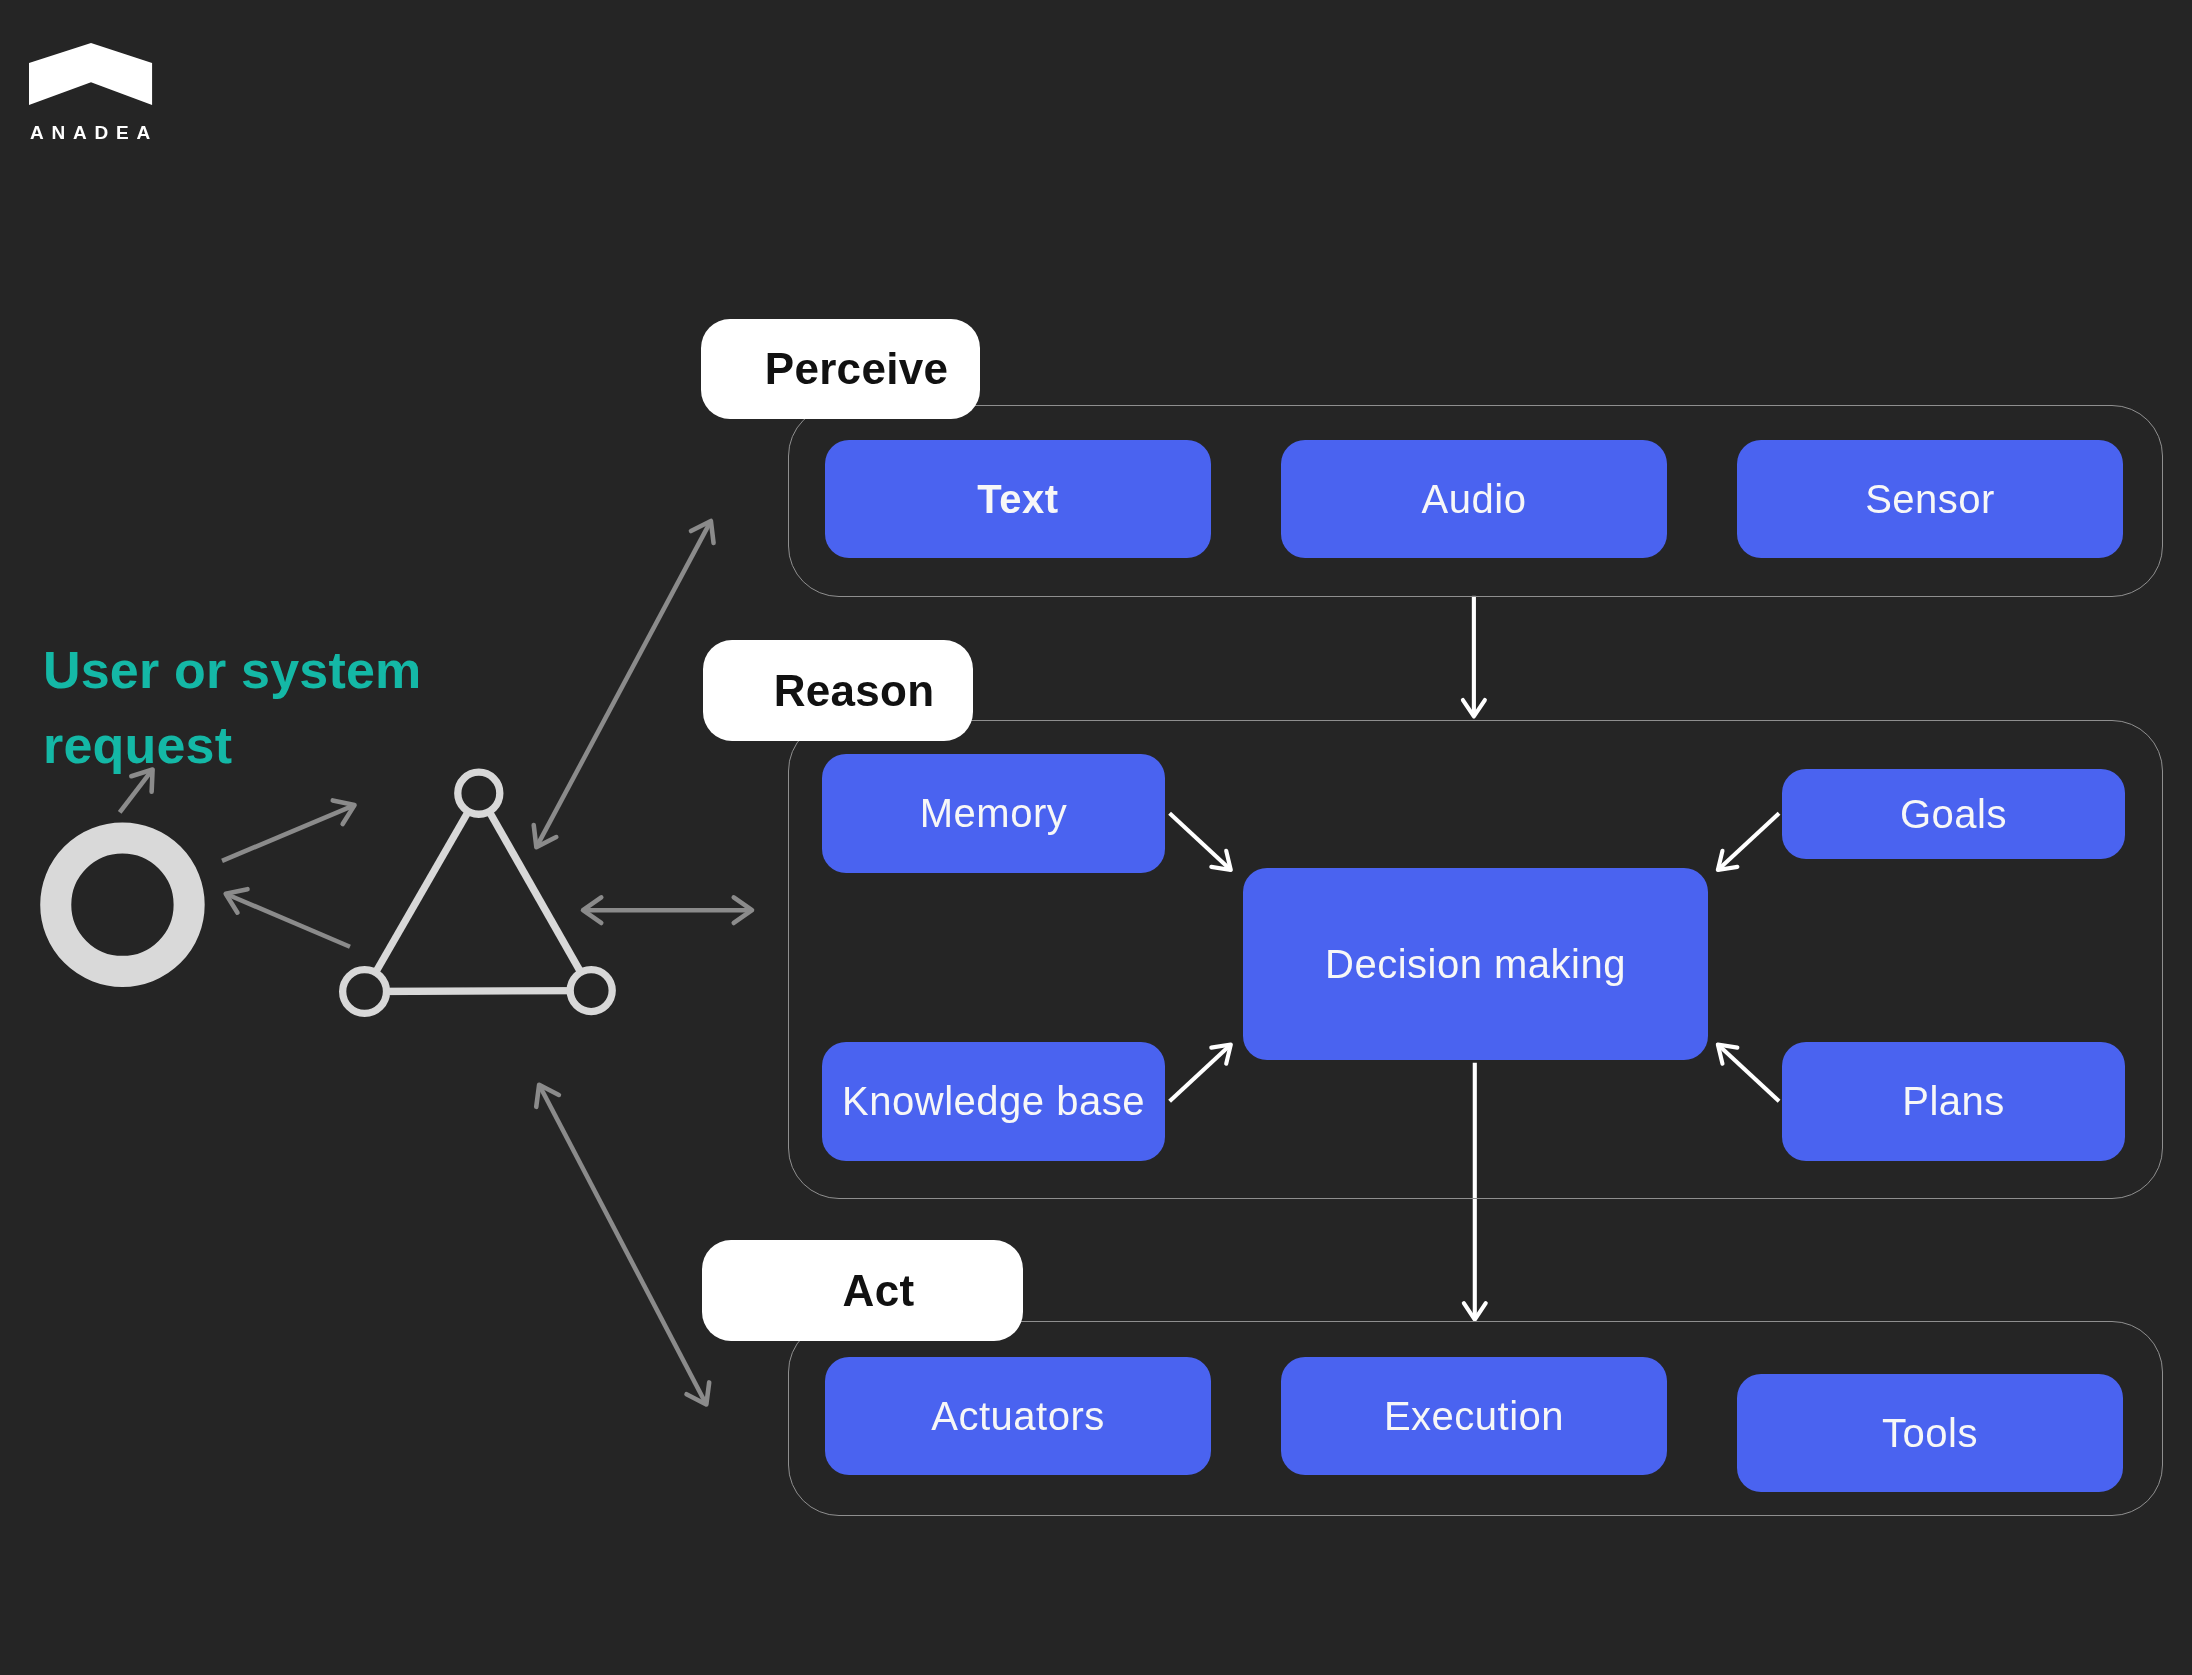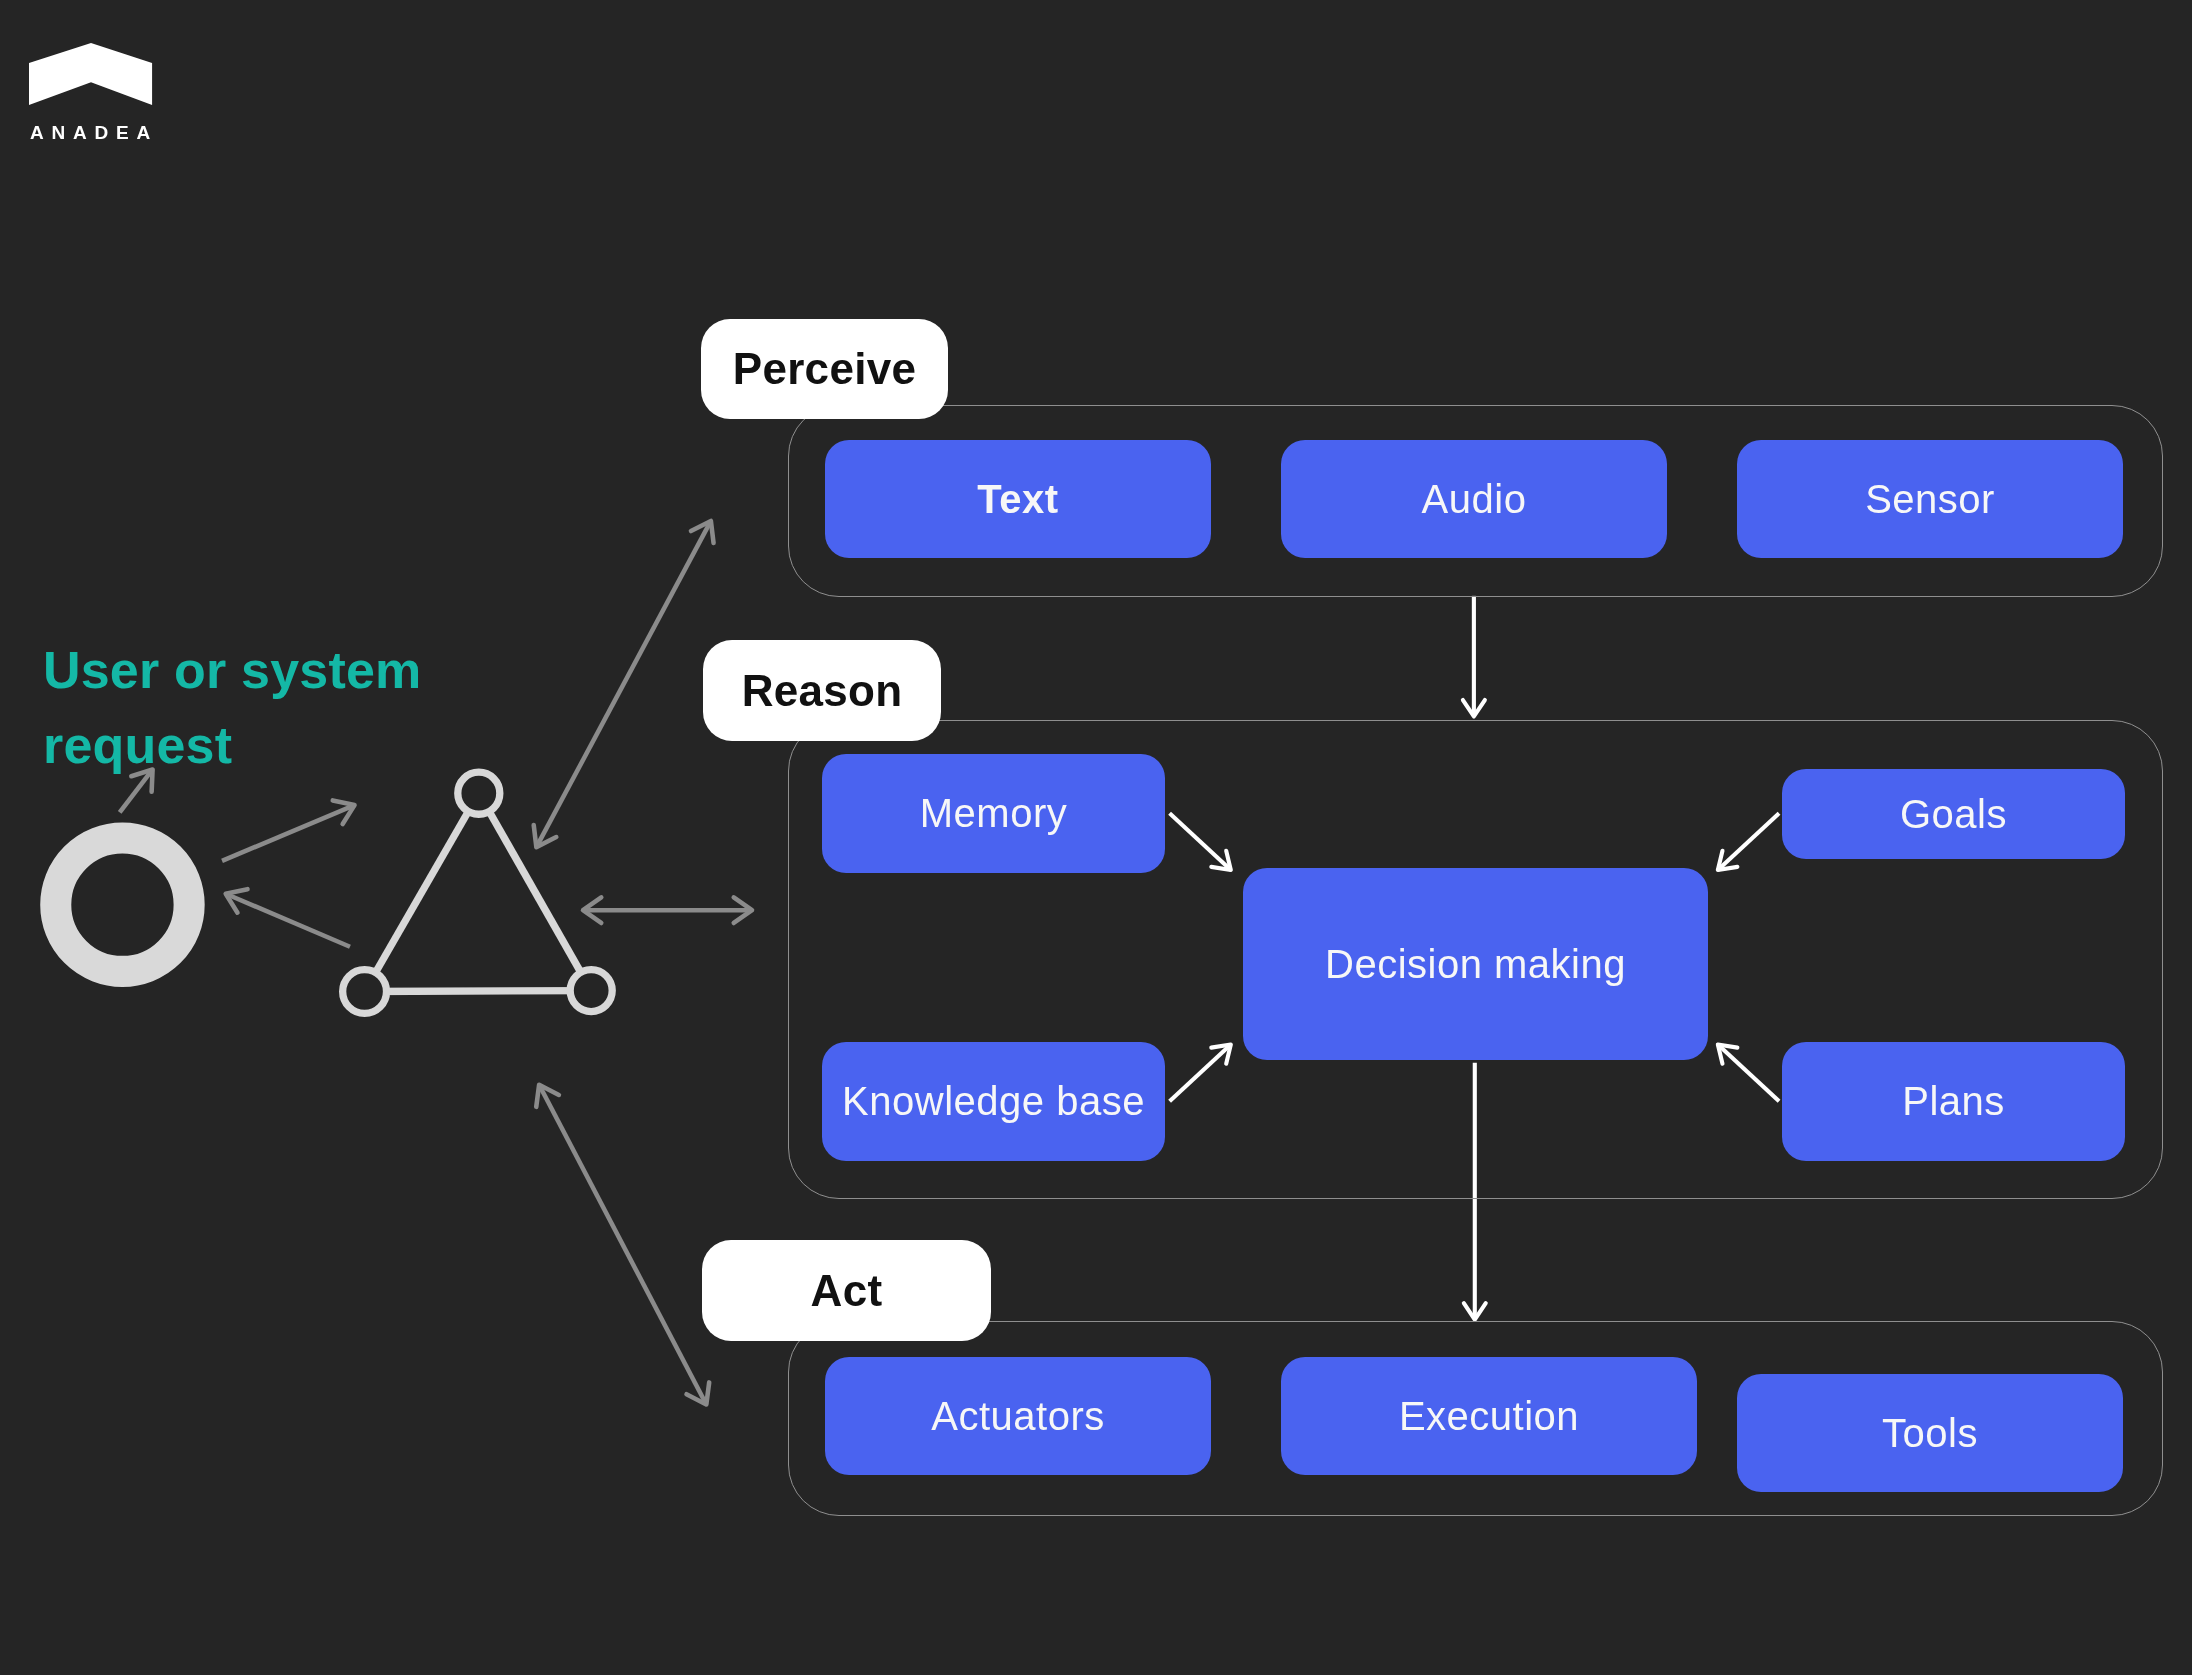--- a/index.html
+++ b/index.html
@@ -28,20 +28,21 @@
   }
   #box-perceive{left:788px;top:405px;width:1373px;height:190px;}
   #box-reason{left:788px;top:720px;width:1373px;height:477px;}
   #box-act{left:788px;top:1321px;width:1373px;height:193px;}
 
   
   .pill{
     position:absolute;background:#ffffff;border-radius:29px;color:#111111;
     font-size:44px;font-weight:700;display:flex;align-items:center;justify-content:center;
     letter-spacing:0.3px;
+    padding-left:32px;
   }
   #pill-perceive{left:701px;top:319px;width:247px;height:100px;}
   #pill-reason{left:703px;top:640px;width:238px;height:101px;}
   #pill-act{left:702px;top:1240px;width:289px;height:101px;}
 
   
   .btn{
     position:absolute;background:#4a63f0;border-radius:24px;color:#f7f7f7;
     display:flex;align-items:center;justify-content:center;
     font-size:40px;font-weight:400;letter-spacing:0.5px;cursor:pointer;
@@ -50,21 +51,21 @@
   #btn-audio{left:1281px;top:440px;width:386px;height:118px;}
   #btn-sensor{left:1737px;top:440px;width:386px;height:118px;}
 
   #btn-memory{left:822px;top:754px;width:343px;height:119px;}
   #btn-goals{left:1782px;top:769px;width:343px;height:90px;}
   #btn-decision{left:1243px;top:868px;width:465px;height:192px;}
   #btn-knowledge{left:822px;top:1042px;width:343px;height:119px;}
   #btn-plans{left:1782px;top:1042px;width:343px;height:119px;}
 
   #btn-actuators{left:825px;top:1357px;width:386px;height:118px;}
-  #btn-execution{left:1281px;top:1357px;width:416px;height:118px;}
+  #btn-execution{left:1281px;top:1357px;width:386px;height:118px;}
   #btn-tools{left:1737px;top:1357px;width:386px;height:118px;margin-top:17px;}
 </style>
 </head>
 <body>
 
 <div class="canvas">
 
   <div class="abs" style="left:29px;top:41px;width:124px;height:66px;">
     <svg width="124" height="66" viewBox="0 0 136 72">
       <polygon points="0,24 68,2 135,24 135,70 68,45 0,70" fill="#ffffff"></polygon>

